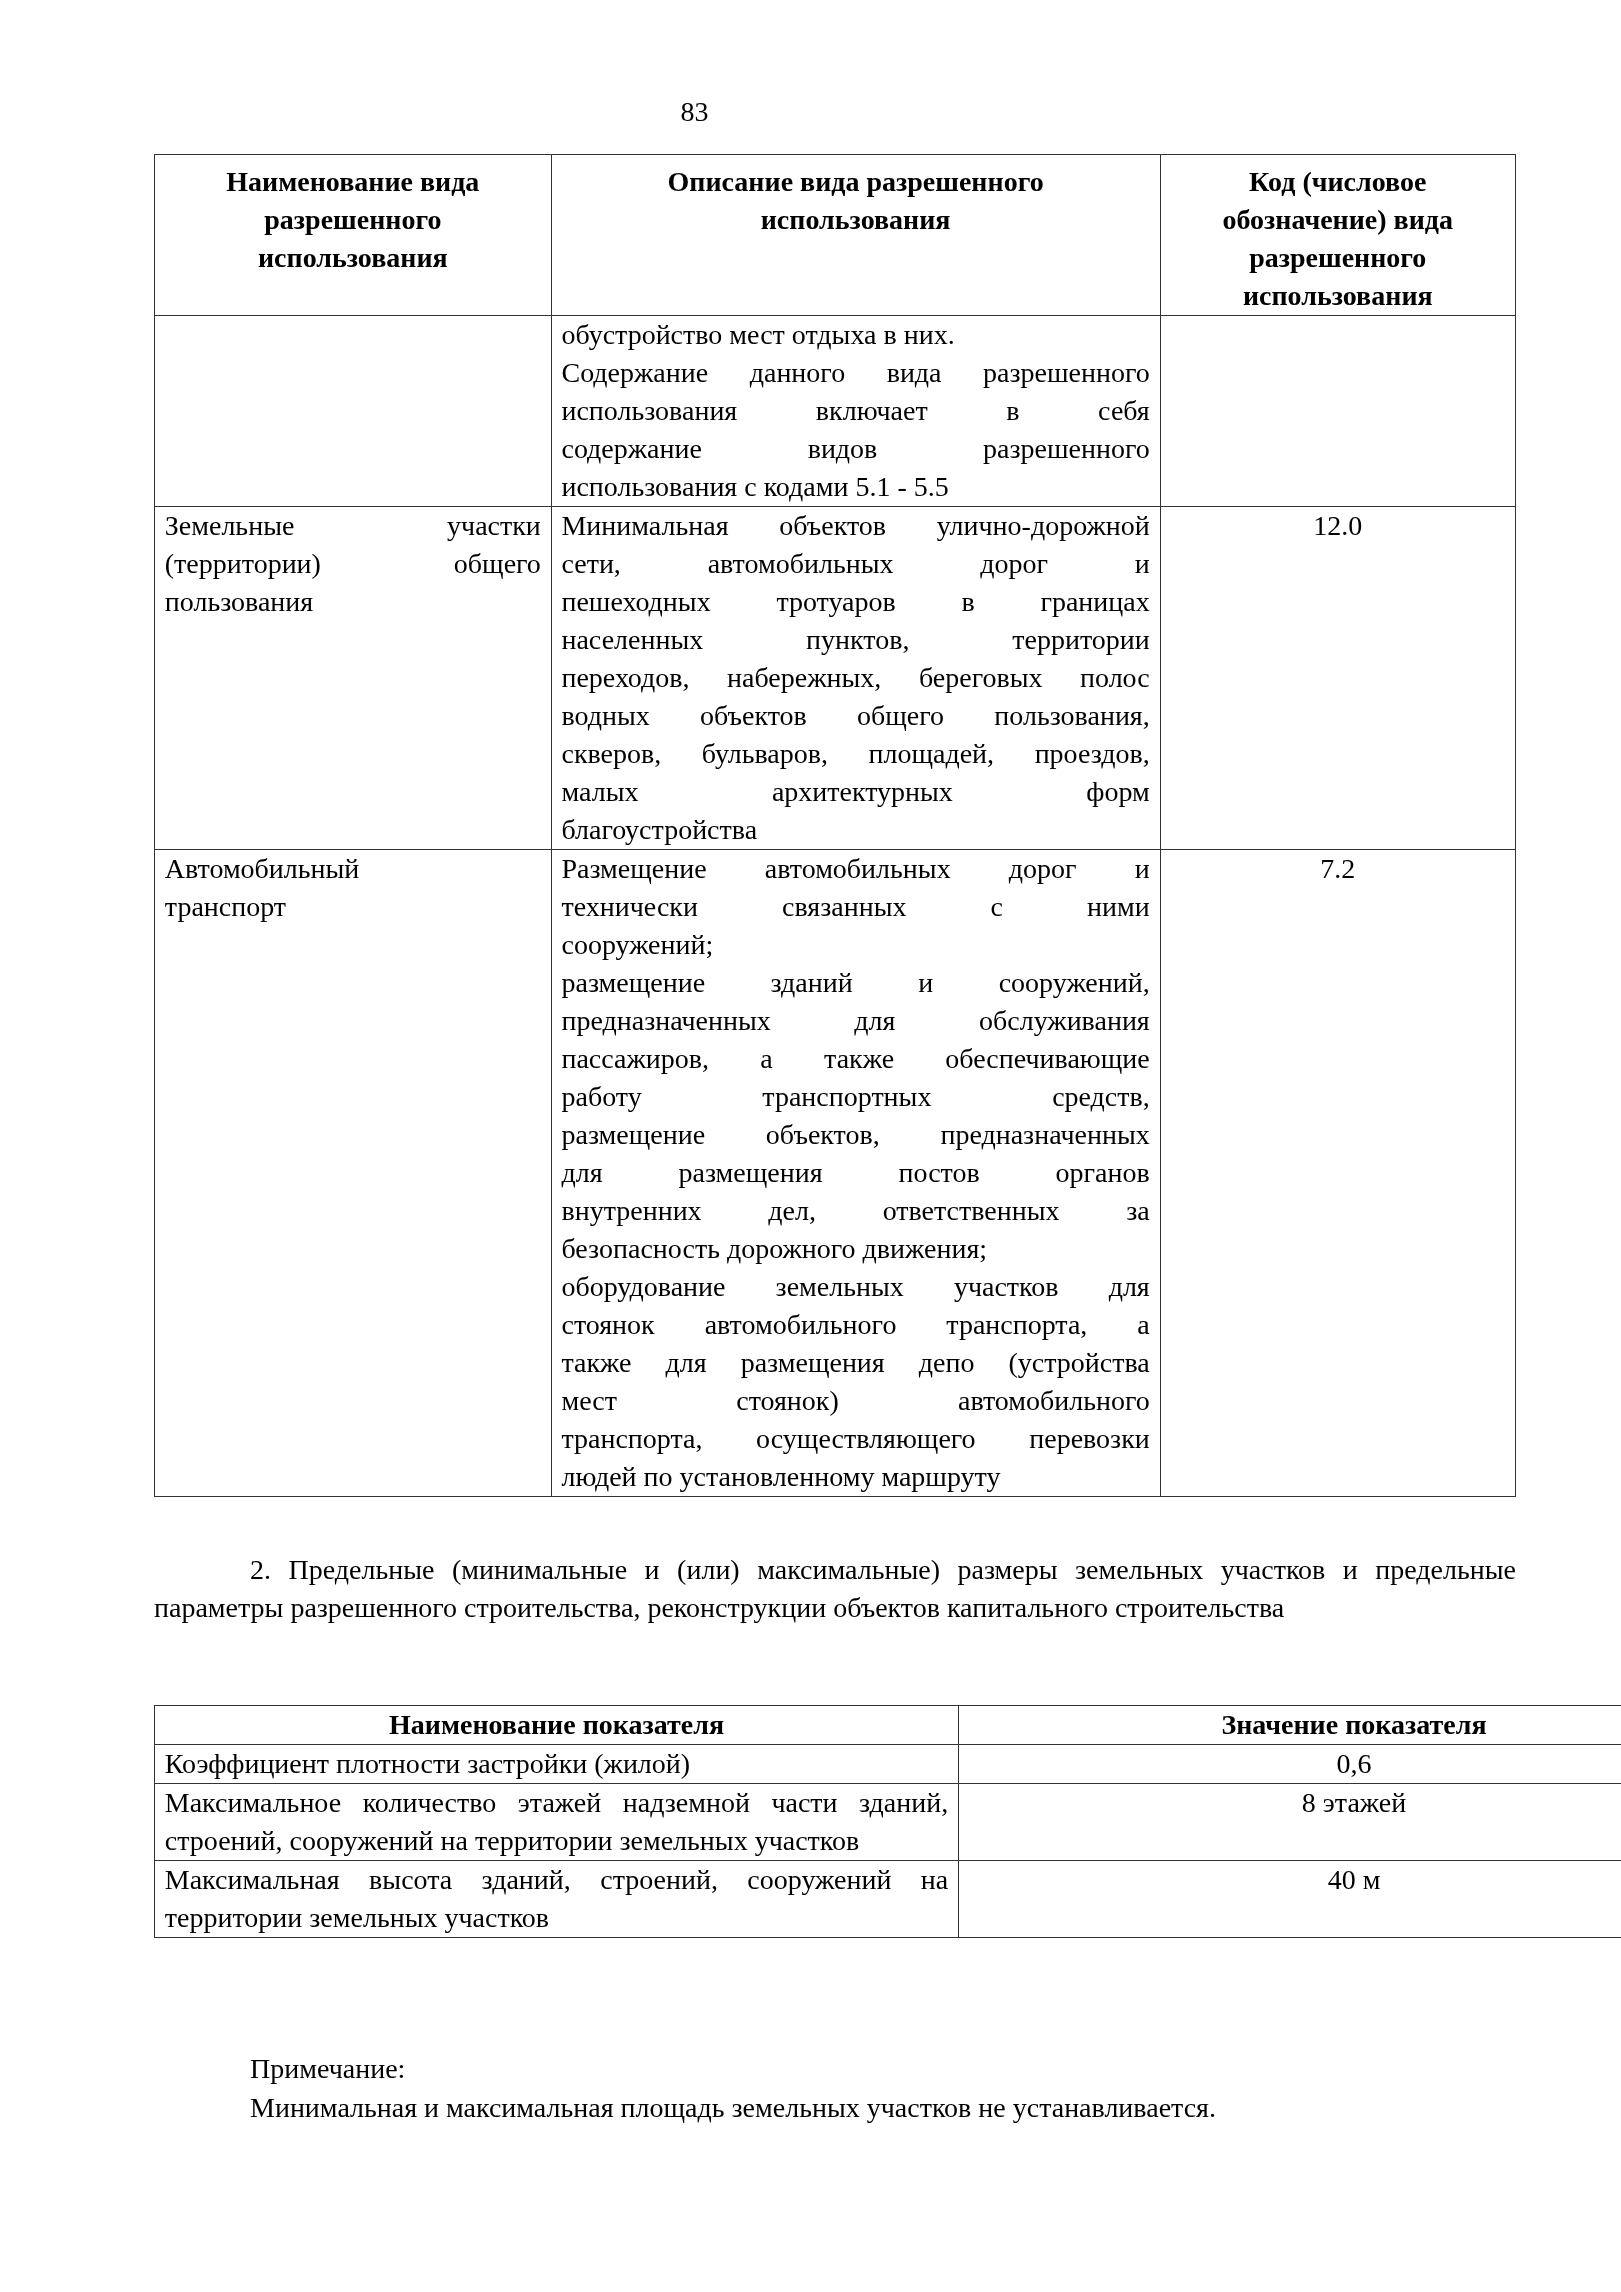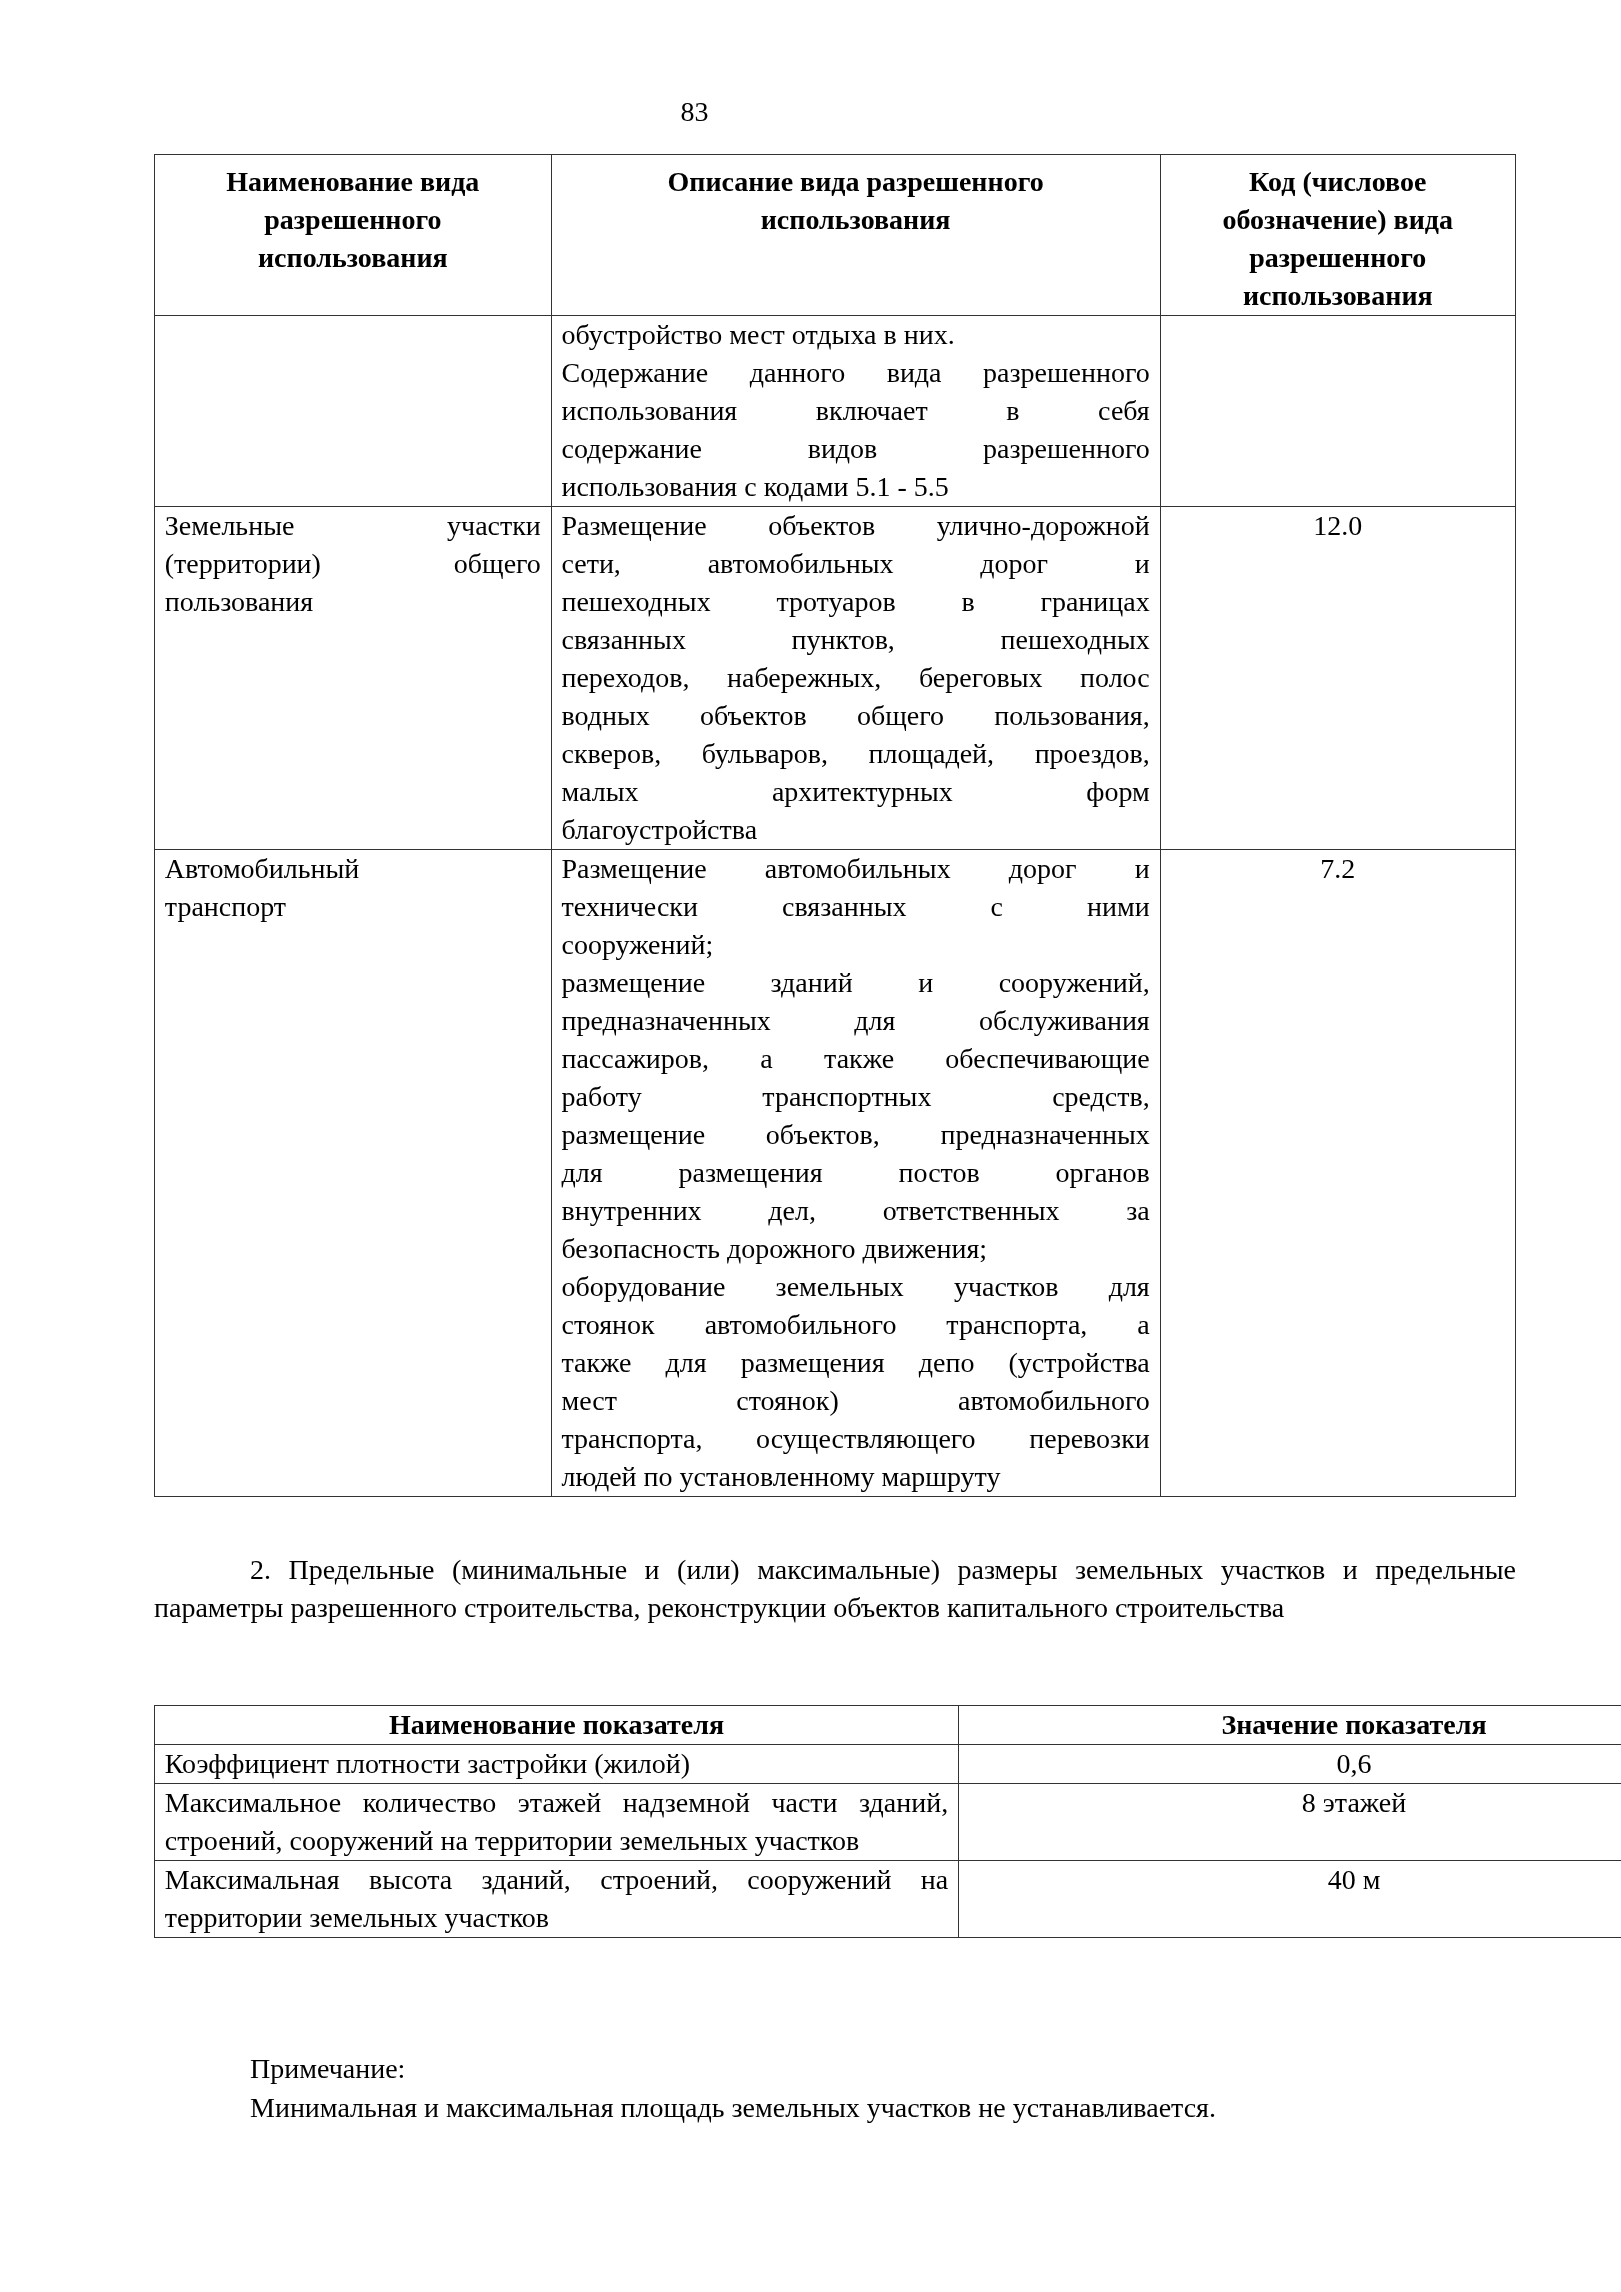--- a/index.html
+++ b/index.html
@@ -78,24 +78,24 @@
       </td>
       <td class="center"></td>
     </tr>
     <tr style="height:343px">
       <td>
         <span class="jline">Земельные участки</span>
         <span class="jline">(территории) общего</span>
         <span class="lastline">пользования</span>
       </td>
       <td>
-        <span class="jline">Размещение объектов улично-дорожной</span>
+        <span class="jline">Минимальная объектов улично-дорожной</span>
         <span class="jline">сети, автомобильных дорог и</span>
         <span class="jline">пешеходных тротуаров в границах</span>
-        <span class="jline">связанных пунктов, пешеходных</span>
+        <span class="jline">населенных пунктов, территории</span>
         <span class="jline">переходов, набережных, береговых полос</span>
         <span class="jline">водных объектов общего пользования,</span>
         <span class="jline">скверов, бульваров, площадей, проездов,</span>
         <span class="jline">малых архитектурных форм</span>
         <span class="lastline">благоустройства</span>
       </td>
       <td class="center">12.0</td>
     </tr>
     <tr>
       <td>

